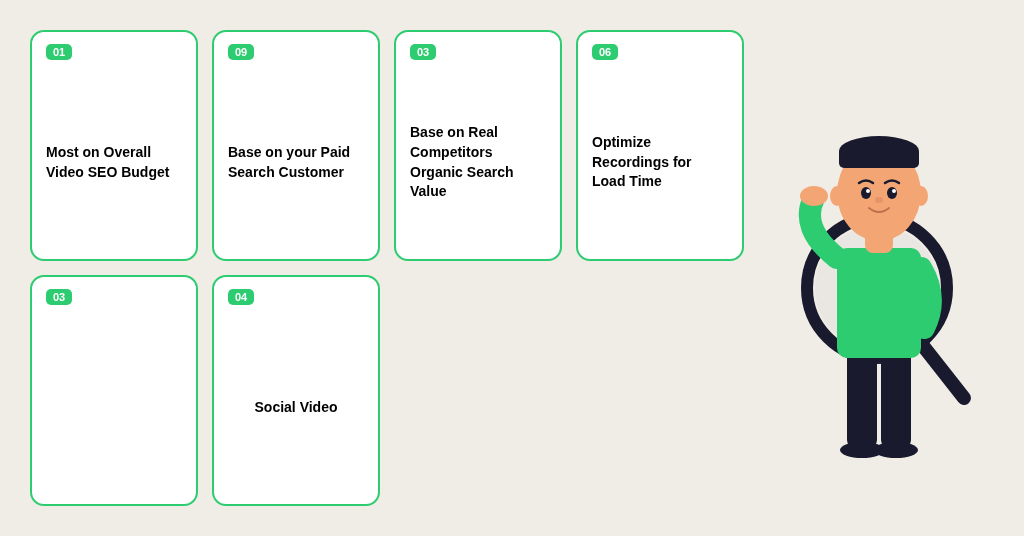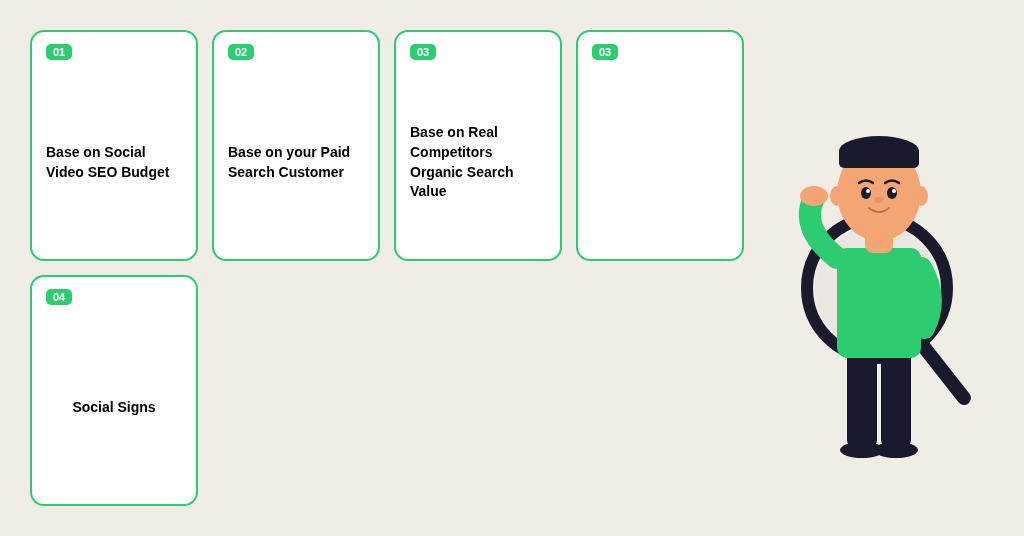--- a/index.html
+++ b/index.html
@@ -88,36 +88,40 @@
       height: 460px;
     }
   </style>
 </head>
 <body>
 
 <div class="container">
   <div class="grid-section" id="cards-grid">
   <div class="card">
         <span class="card-number">01</span>
-        <div class="card-text">Base on Social Video SEO Budget</div>
+        <div class="card-text">Most on Overall Video SEO Budget</div>
       </div>
       <div class="card">
-        <span class="card-number">02</span>
+        <span class="card-number">09</span>
         <div class="card-text">Base on your Paid Search Customer</div>
       </div>
       <div class="card">
         <span class="card-number">03</span>
         <div class="card-text">Base on Real Competitors Organic Search Value</div>
       </div>
       <div class="card">
+        <span class="card-number">06</span>
+        <div class="card-text">Optimize Recordings for Load Time</div>
+      </div>
+      <div class="card">
         <span class="card-number">03</span>
       </div>
       <div class="card">
         <span class="card-number">04</span>
-        <div class="card-text">Social Signs</div>
+        <div class="card-text">Social Video</div>
       </div>
     </div>
 
   <div class="character-section">
     <svg class="character-svg" viewBox="0 0 220 460" xmlns="http://www.w3.org/2000/svg">
 
       <line x1="140" y1="290" x2="195" y2="360" stroke="#1a1a2e" stroke-width="14" stroke-linecap="round"></line>
 
       <circle cx="108" cy="250" r="70" fill="none" stroke="#1a1a2e" stroke-width="12"></circle>
       <circle cx="108" cy="250" r="62" fill="rgba(200,200,200,0.15)" stroke="none"></circle>

